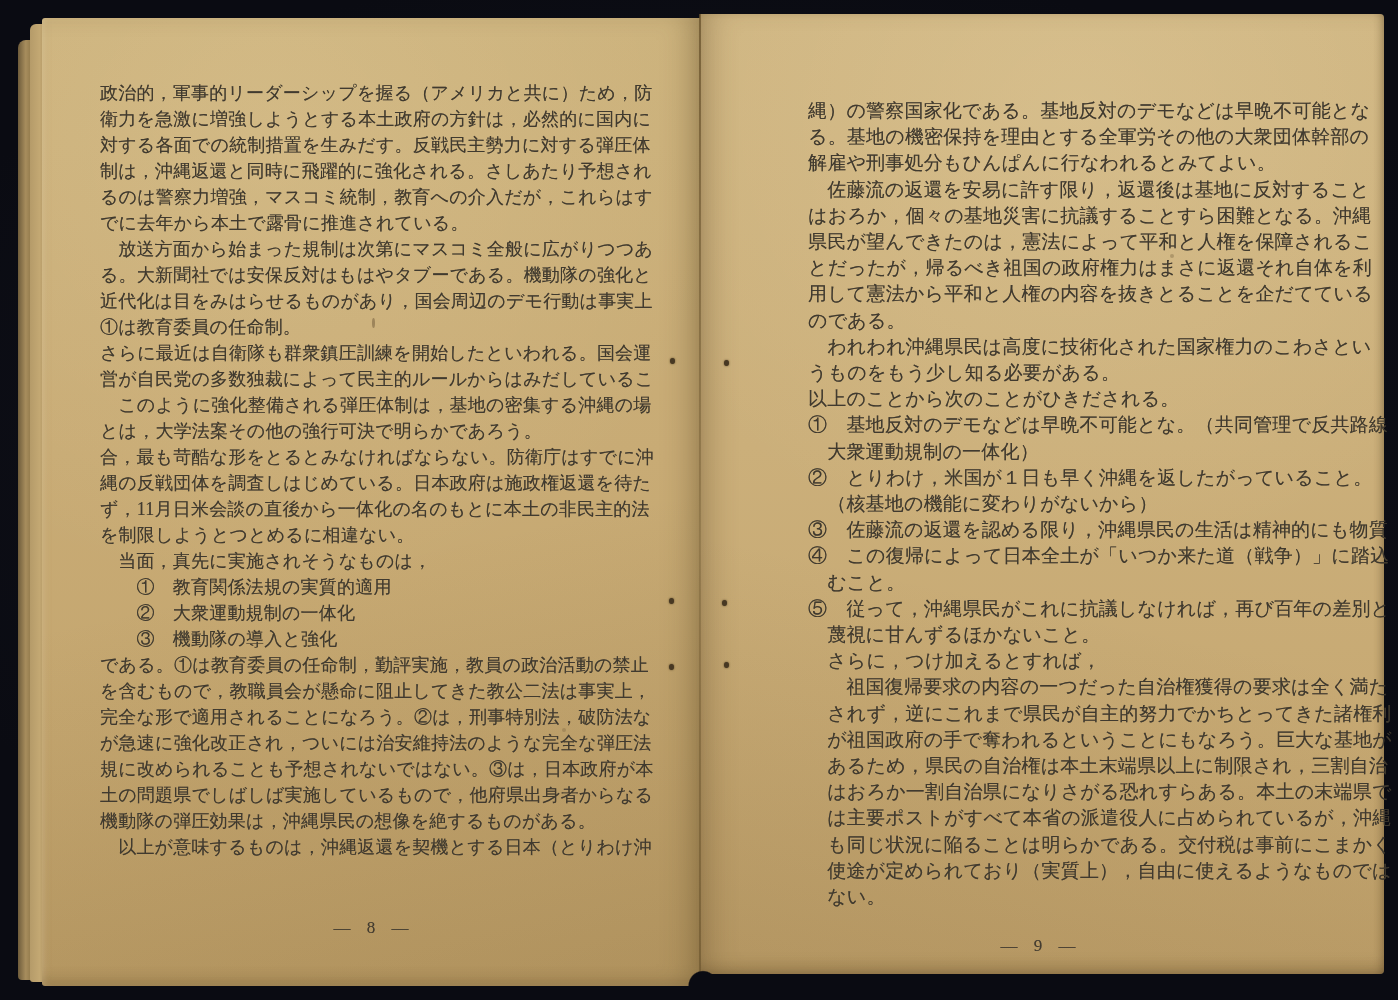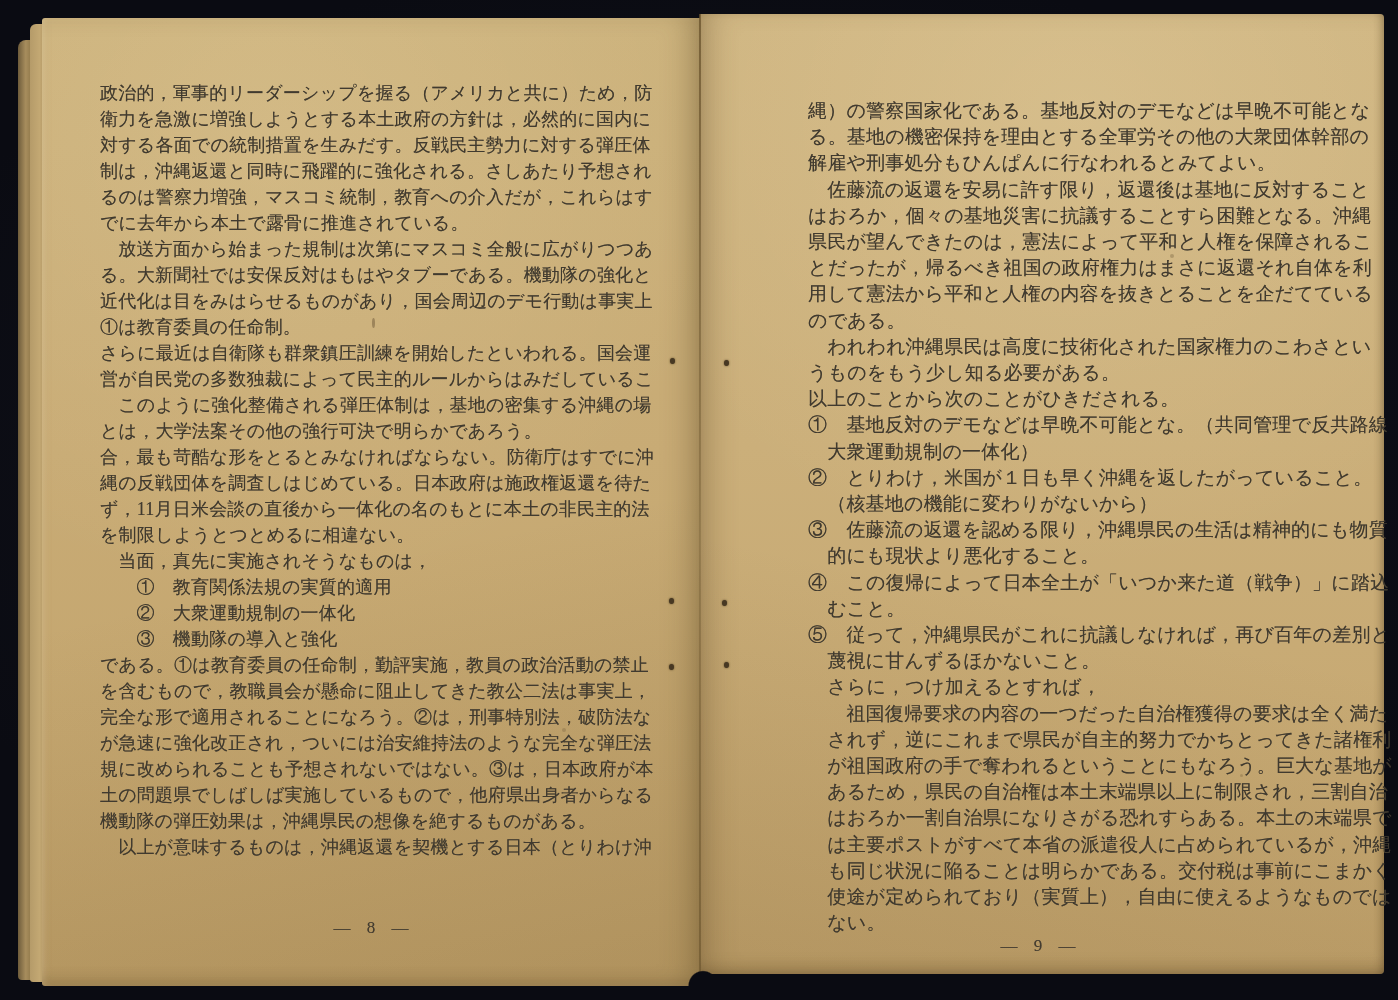--- a/index.html
+++ b/index.html
@@ -131,21 +131,20 @@
         <div class="tline">用して憲法から平和と人権の内容を抜きとることを企だてている</div>
         <div class="tline">のである。</div>
         <div class="tline">　われわれ沖縄県民は高度に技術化された国家権力のこわさとい</div>
         <div class="tline">うものをもう少し知る必要がある。</div>
         <div class="tline">以上のことから次のことがひきだされる。</div>
         <div class="tline">①　基地反対のデモなどは早晩不可能とな。（共同管理で反共路線</div>
         <div class="tline">　大衆運動規制の一体化）</div>
         <div class="tline">②　とりわけ，米国が１日も早く沖縄を返したがっていること。</div>
         <div class="tline">　（核基地の機能に変わりがないから）</div>
         <div class="tline">③　佐藤流の返還を認める限り，沖縄県民の生活は精神的にも物質</div>
-        <div class="tline">　的にも現状より悪化すること。</div>
         <div class="tline">④　この復帰によって日本全土が「いつか来た道（戦争）」に踏込</div>
         <div class="tline">　むこと。</div>
         <div class="tline">⑤　従って，沖縄県民がこれに抗議しなければ，再び百年の差別と</div>
         <div class="tline">　蔑視に甘んずるほかないこと。</div>
         <div class="tline">　さらに，つけ加えるとすれば，</div>
         <div class="tline">　　祖国復帰要求の内容の一つだった自治権獲得の要求は全く満た</div>
         <div class="tline">　されず，逆にこれまで県民が自主的努力でかちとってきた諸権利</div>
         <div class="tline">　が祖国政府の手で奪われるということにもなろう。巨大な基地が</div>
         <div class="tline">　あるため，県民の自治権は本土末端県以上に制限され，三割自治</div>
         <div class="tline">　はおろか一割自治県になりさがる恐れすらある。本土の末端県で</div>

